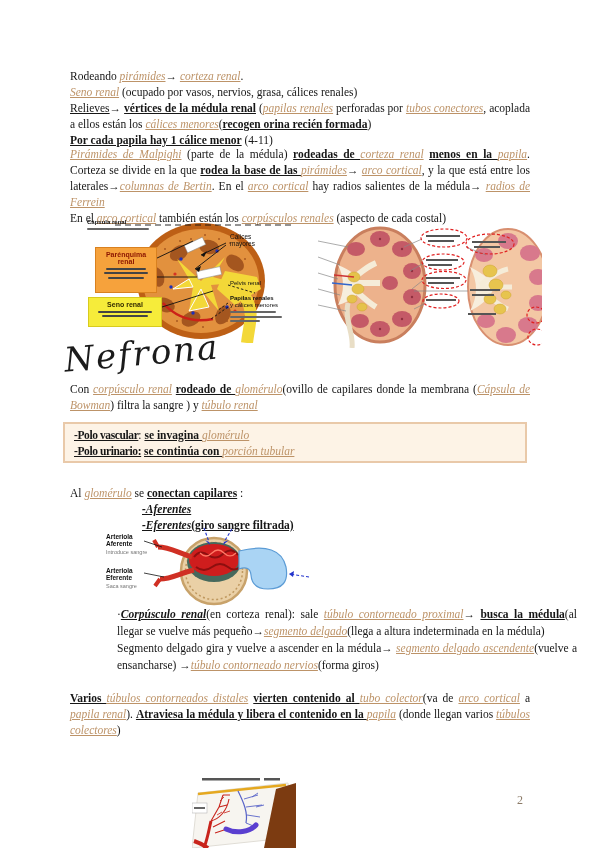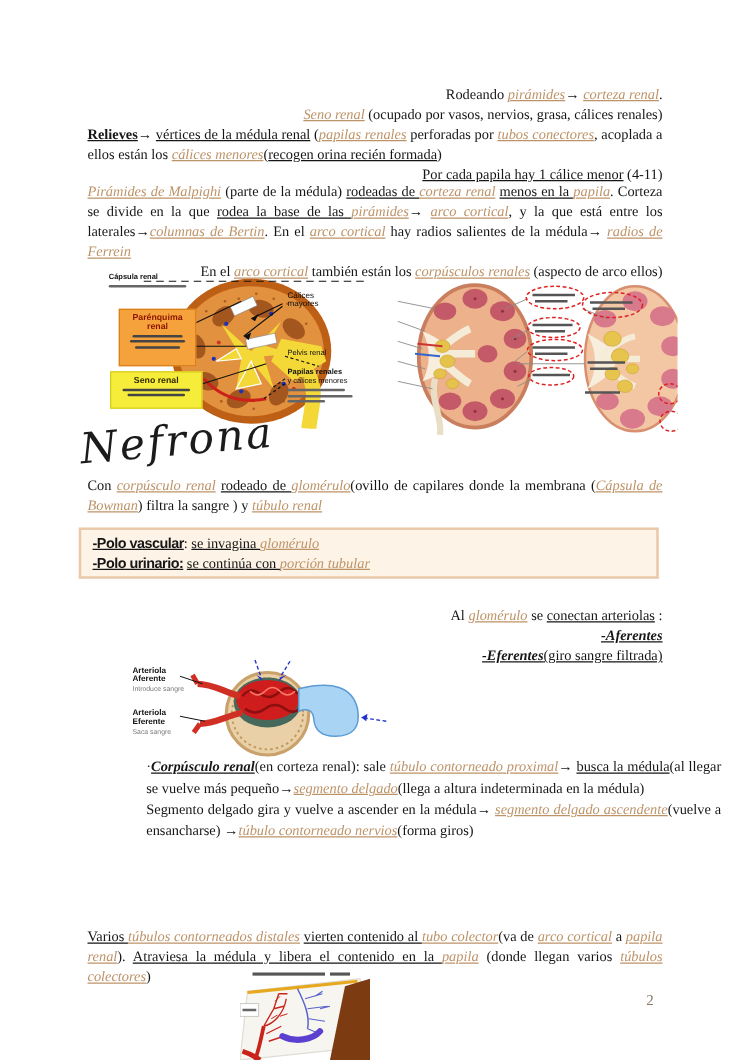--- a/index.html
+++ b/index.html
@@ -2,28 +2,28 @@
 <html><head>
 <meta charset="utf-8">
 <style>
   * { margin:0; padding:0; box-sizing:border-box; }
   html,body { width:600px; height:848px; }
   body { font-family:"Liberation Serif",serif; background:#ffffff; }
   .page { position:relative; width:600px; height:848px; background:#ffffff; overflow:hidden; }
 
   .tb { position:absolute; left:70px; width:460px; font-size:11.5px; line-height:16px; color:#161616; text-align:justify; }
   .tb p { margin:0; }
-  .tb p.left { text-align:right; }
+  .tb p.left { text-align:left; }
 
   .s-n  { }
-  .s-u  { text-decoration:underline; }
-  .s-bu { font-weight:bold; text-decoration:underline; }
+  .s-u  { text-decoration:underline;font-weight:bold; }
+  .s-bu { font-weight:normal; text-decoration:underline; }
   .s-biu{ font-weight:bold; font-style:italic; text-decoration:underline; }
   .s-a  { color:#bd9368; font-style:italic; text-decoration:underline; }
-  .s-polo { font-family:Liberation Sans, sans-serif; font-weight:bold; text-decoration:underline; letter-spacing:-0.4px; }
+  .s-polo { font-family:Liberation Serif, serif; font-weight:bold; text-decoration:underline; letter-spacing:-0.4px; }
 
   .hbox { position:absolute; left:63px; top:422px; width:464px; height:41px; background:#fdf3e6;
           border:2px solid #e9c9a9; padding:3px 9px; font-size:11.5px; line-height:16px; color:#161616; }
 
   .indented { padding-left:72px; }
 
   .nefrona { position:absolute; left:64px; top:333px; font-family:"DejaVu Serif",serif; font-style:italic;
              font-size:34px; color:#1b1b1b; transform:rotate(-5deg); letter-spacing:2px; }
 
   .fig { position:absolute; }
@@ -50,21 +50,21 @@
 
   <div class="tb" style="top:68px">
     <p class="left"><span class="s-n">Rodeando </span><span class="s-a">pirámides</span><span class="s-n">→ </span><span class="s-a">corteza renal</span><span class="s-n">.</span></p>
     <p class="left"><span class="s-a">Seno renal</span><span class="s-n"> (ocupado por vasos, nervios, grasa, cálices renales)</span></p>
     <p><span class="s-bu">Relieves</span><span class="s-n">→ </span><span class="s-u">vértices de la médula renal</span><span class="s-n"> (</span><span class="s-a">papilas renales</span><span class="s-n"> perforadas por </span><span class="s-a">tubos conectores</span><span class="s-n">, acoplada a ellos están los </span><span class="s-a">cálices menores</span><span class="s-n">(</span><span class="s-u">recogen orina recién formada</span><span class="s-n">)</span></p>
     <p class="left"><span class="s-u">Por cada papila hay 1 cálice menor</span><span class="s-n"> (4-11)</span></p>
   </div>
 
   <div class="tb" style="top:146px">
     <p><span class="s-a">Pirámides de Malpighi</span><span class="s-n"> (parte de la médula) </span><span class="s-u">rodeadas de </span><span class="s-a">corteza renal</span><span class="s-n"> </span><span class="s-u">menos en la </span><span class="s-a">papila</span><span class="s-n">. Corteza se divide en la que </span><span class="s-u">rodea la base de las </span><span class="s-a">pirámides</span><span class="s-n">→ </span><span class="s-a">arco cortical</span><span class="s-n">, y la que está entre los laterales→</span><span class="s-a">columnas de Bertin</span><span class="s-n">. En el </span><span class="s-a">arco cortical</span><span class="s-n"> hay radios salientes de la médula→ </span><span class="s-a">radios de Ferrein</span></p>
-    <p class="left"><span class="s-n">En el </span><span class="s-a">arco cortical</span><span class="s-n"> también están los </span><span class="s-a">corpúsculos renales</span><span class="s-n"> (aspecto de arco ellos)</span></p>
+    <p class="left"><span class="s-n">En el </span><span class="s-a">arco cortical</span><span class="s-n"> también están los </span><span class="s-a">corpúsculos renales</span><span class="s-n"> (aspecto de cada costal)</span></p>
   </div>
 
   <div class="fig" style="left:85px; top:219px; width:228px; height:124px;">
     <svg width="228" height="124" viewBox="0 0 228 124">
 
       <ellipse cx="116" cy="62" rx="64" ry="58" fill="#bd5f15"></ellipse>
       <ellipse cx="116" cy="62" rx="58" ry="52" fill="#e2913e"></ellipse>
 
       <g fill="#a85a20">
         <circle cx="80" cy="30" r="1"></circle>
@@ -283,21 +283,21 @@
   <div class="tb" style="top:381px">
     <p><span class="s-n">Con </span><span class="s-a">corpúsculo renal</span><span class="s-n"> </span><span class="s-u">rodeado de </span><span class="s-a">glomérulo</span><span class="s-n">(ovillo de capilares donde la membrana (</span><span class="s-a">Cápsula de Bowman</span><span class="s-n">) filtra la sangre ) y </span><span class="s-a">túbulo renal</span></p>
   </div>
 
   <div class="hbox">
     <p><span class="s-polo">-Polo vascular</span><span class="s-n">: </span><span class="s-u">se invagina </span><span class="s-a">glomérulo</span></p>
     <p><span class="s-polo">-Polo urinario:</span><span class="s-n"> </span><span class="s-u">se continúa con </span><span class="s-a">porción tubular</span></p>
   </div>
 
   <div class="tb" style="top:485px">
-    <p class="left"><span class="s-n">Al </span><span class="s-a">glomérulo</span><span class="s-n"> se </span><span class="s-u">conectan arteriolas</span><span class="s-n"> :</span></p>
+    <p class="left"><span class="s-n">Al </span><span class="s-a">glomérulo</span><span class="s-n"> se </span><span class="s-u">conectan capilares</span><span class="s-n"> :</span></p>
     <p class="left indented"><span class="s-biu">-Aferentes</span></p>
     <p class="left indented"><span class="s-biu">-Eferentes</span><span class="s-u">(giro sangre filtrada)</span></p>
   </div>
 
   <div class="fig" style="left:106px; top:527px; width:206px; height:80px;">
     <svg width="206" height="80" viewBox="0 0 206 80">
 
       <circle cx="108" cy="44" r="33" fill="#ead0a6" stroke="#c8a26a" stroke-width="2.5"></circle>
       <circle cx="108" cy="44" r="28.5" fill="none" stroke="#bf985f" stroke-width="1.5" stroke-dasharray="2,2.5"></circle>
       <ellipse cx="108" cy="35" rx="27" ry="20" fill="#46695c"></ellipse>
@@ -341,21 +341,21 @@
       <span class="dim" style="font-size:5.5px;">Saca sangre</span>
     </div>
   </div>
 
   <div class="tb" style="top:606px; line-height:17px;margin-left:47px;">
     <p><span class="s-n">·</span><span class="s-biu">Corpúsculo renal</span><span class="s-n">(en corteza renal): sale </span><span class="s-a">túbulo contorneado proximal</span><span class="s-n">→ </span><span class="s-u">busca la médula</span><span class="s-n">(al llegar se vuelve más pequeño→</span><span class="s-a">segmento delgado</span><span class="s-n">(llega a altura indeterminada en la médula)</span></p>
     <p><span class="s-n">Segmento delgado gira y vuelve a ascender en la médula→ </span><span class="s-a">segmento delgado ascendente</span><span class="s-n">(vuelve a ensancharse) →</span><span class="s-a">túbulo contorneado nervios</span><span class="s-n">(forma giros)</span></p>
   </div>
 
 
-  <div class="tb" style="top:742px">
+  <div class="tb" style="top:690px">
     <p><span class="s-u">Varios </span><span class="s-a">túbulos contorneados distales</span><span class="s-n"> </span><span class="s-u">vierten contenido al </span><span class="s-a">tubo colector</span><span class="s-n">(va de </span><span class="s-a">arco cortical</span><span class="s-n"> a </span><span class="s-a">papila renal</span><span class="s-n">). </span><span class="s-u">Atraviesa la médula y libera el contenido en la </span><span class="s-a">papila</span><span class="s-n"> (donde llegan varios </span><span class="s-a">túbulos colectores</span><span class="s-n">)</span></p>
   </div>
 
   <div class="fig" style="left:192px; top:777px; width:104px; height:71px; overflow:hidden;">
     <svg width="104" height="71" viewBox="0 0 104 71">
       <polygon points="6,16 96,6 104,60 0,71" fill="#f7f5f0" stroke="#e0ddd6" stroke-width="1"></polygon>
       <g fill="#555">
         <rect x="10" y="1" width="58" height="2.5"></rect>
           <rect x="72" y="1" width="16" height="2.5"></rect>
       </g>

